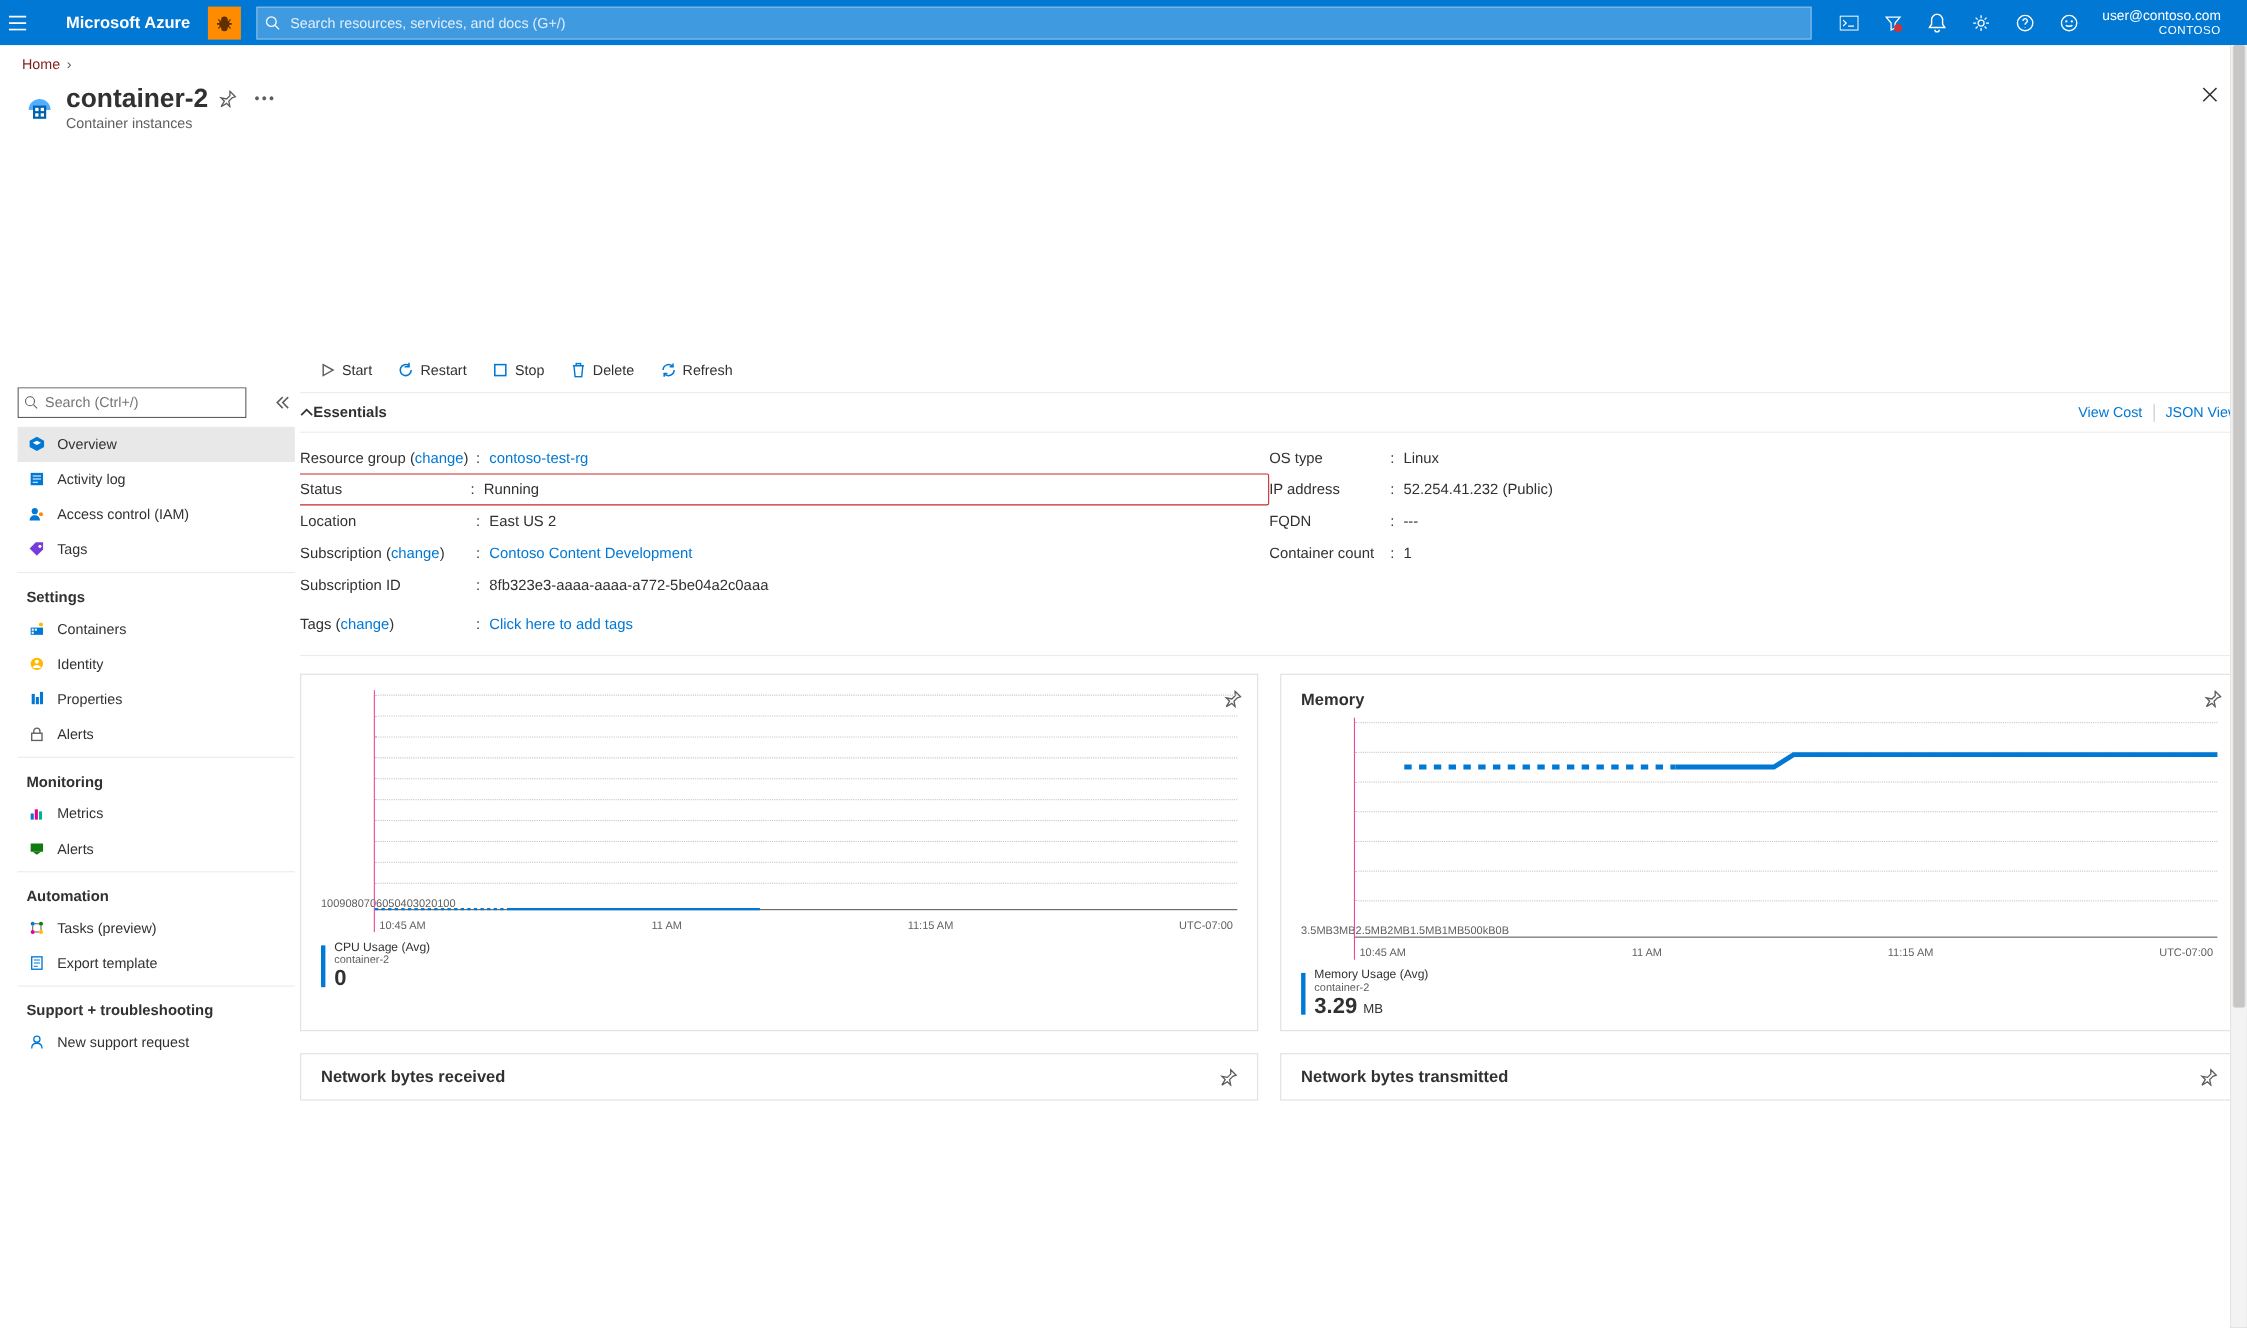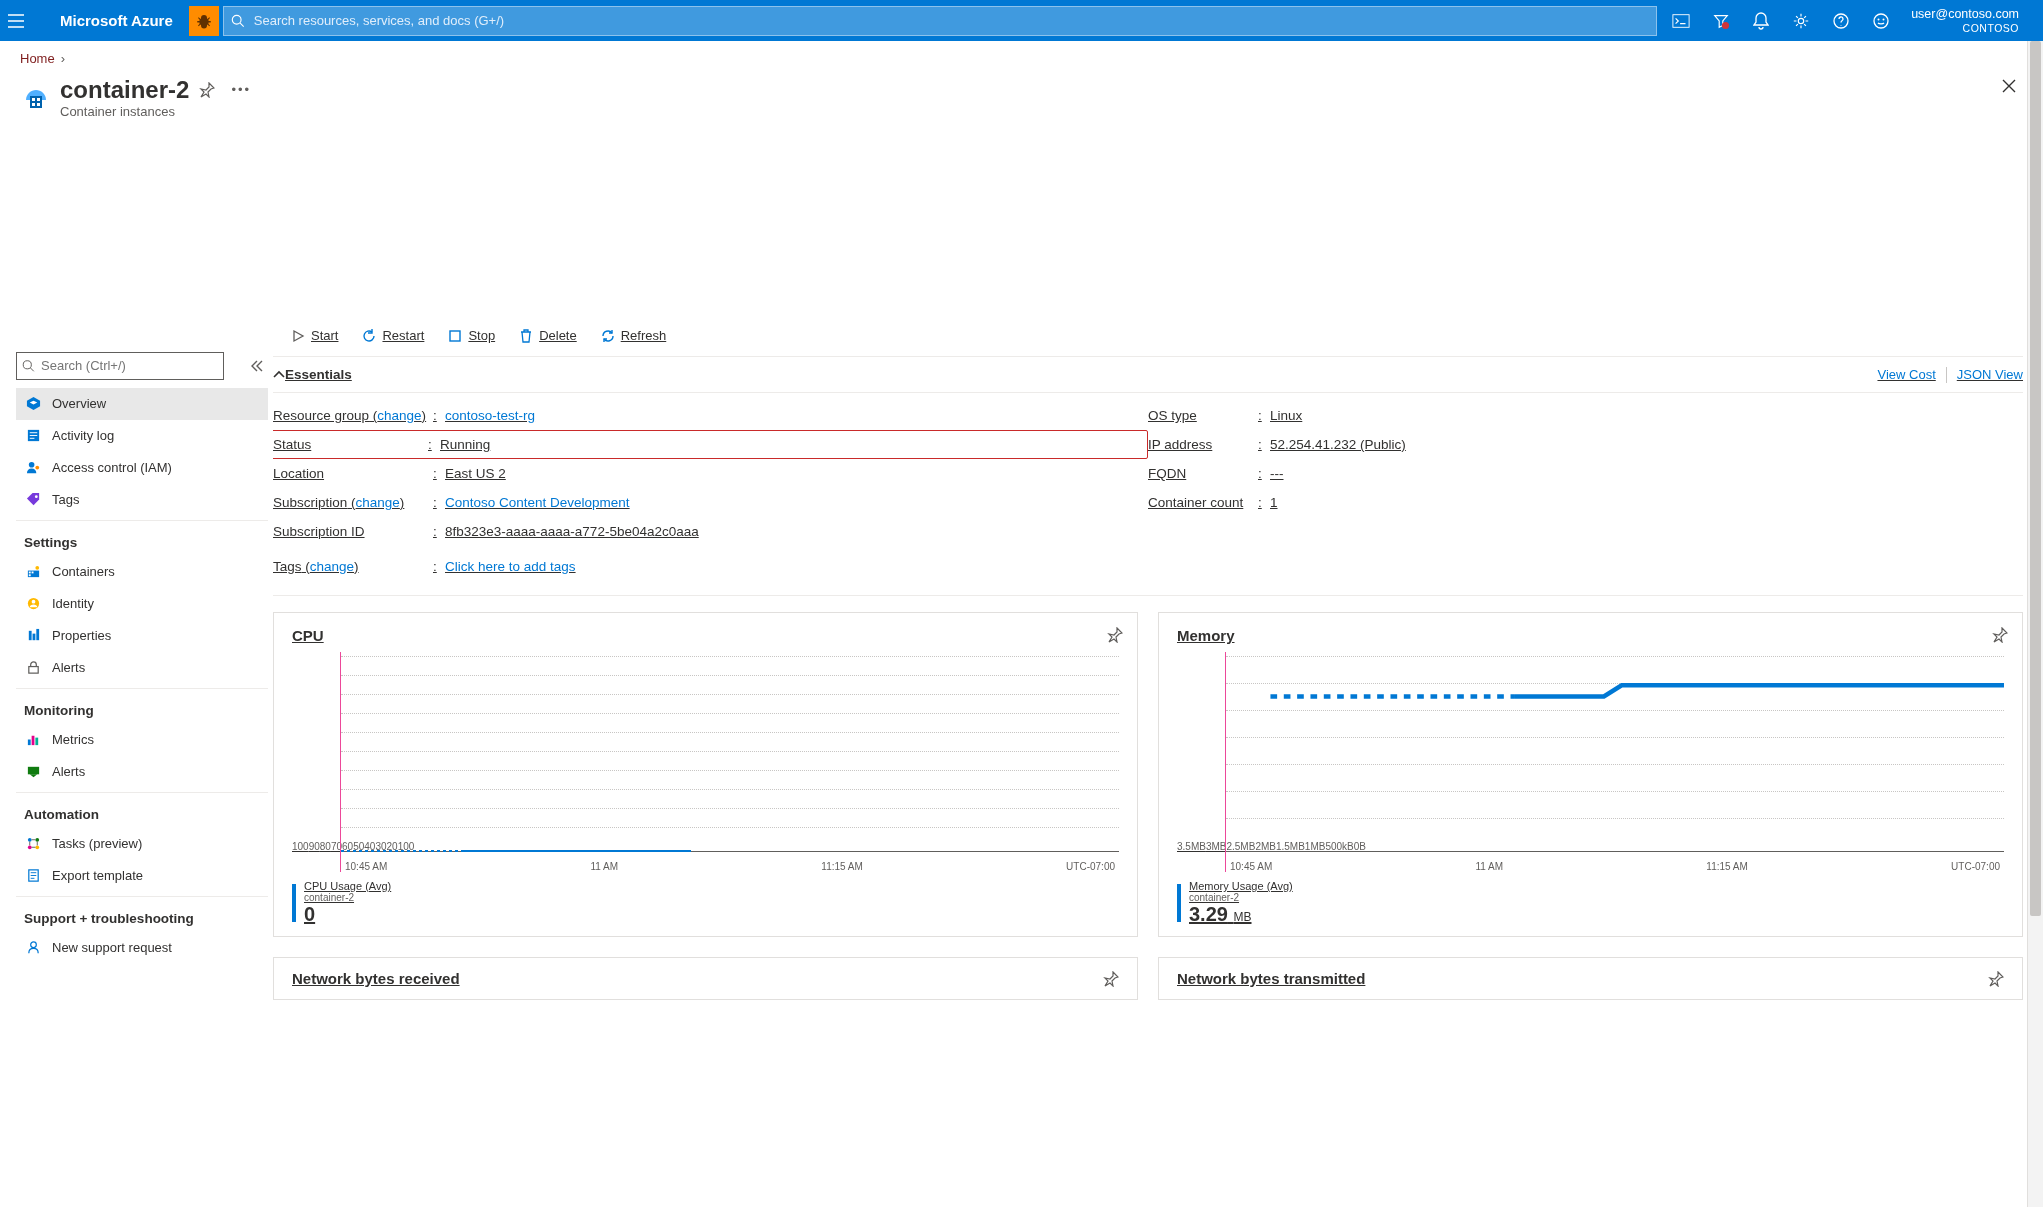--- a/index.html
+++ b/index.html
@@ -3,21 +3,21 @@
 <meta charset="utf-8">
 <style>
   * { box-sizing: border-box; margin: 0; padding: 0; }
   body { font-family: "Segoe UI", Arial, sans-serif; font-size: 13px; color: #323130; background: #fff; overflow: hidden; }
 
   
   .topbar { height: 41px; background: #0078d4; display: flex; align-items: center; color: #fff; padding: 0 8px; }
   .topbar .hamburger { width: 40px; text-align: center; cursor: pointer; }
   .topbar .brand { font-size: 15px; font-weight: 600; padding: 0 12px; white-space: nowrap; }
   .topbar .bug-badge { width: 30px; height: 30px; background: #ff8c00; display: flex; align-items: center; justify-content: center; margin-left: 4px; }
-  .topbar .search { flex: 1; margin: 0 4px; position: relative; }
+  .topbar .search { flex: 1; margin: 0 14px; position: relative; }
   .topbar .search input { width: 100%; height: 30px; background: rgba(255,255,255,0.25); border: 1px solid rgba(255,255,255,0.4); color: #fff; padding: 0 10px 0 30px; font-size: 13px; }
   .topbar .search input::placeholder { color: #e0eefb; }
   .topbar .search .search-icon { position: absolute; left: 8px; top: 50%; transform: translateY(-50%); }
   .topbar .top-icons { display: flex; align-items: center; }
   .topbar .top-icons > div { width: 40px; height: 41px; display: flex; align-items: center; justify-content: center; cursor: pointer; }
   .topbar .account { padding: 0 16px 0 10px; text-align: right; line-height: 1.2; }
   .topbar .account .email { font-size: 12.5px; }
   .topbar .account .tenant { font-size: 10.5px; letter-spacing: 0.5px; }
 
   
@@ -43,21 +43,21 @@
   .side-search .wrap { position: relative; flex: 1; }
   .side-search .wrap .si { position: absolute; left: 6px; top: 50%; transform: translateY(-50%); color: #605e5c; }
   .side-search .collapse { cursor: pointer; padding: 4px; color: #605e5c; }
   .side-item { display: flex; align-items: center; height: 32px; padding: 0 8px; cursor: pointer; font-size: 13px; }
   .side-item.selected { background: #e8e8e8; font-weight: 400; }
   .side-item .icon { width: 18px; margin-right: 10px; display: flex; align-items: center; justify-content: center; }
   .side-heading { font-weight: 600; padding: 14px 8px 6px; font-size: 13.5px; border-top: 1px solid #edebe9; margin-top: 4px; }
   .side-heading:first-of-type { border-top: none; margin-top: 0; }
 
   
-  .content { flex: 1; padding: 0 20px 20px 0; overflow-y: auto; border-left: 1px solid #fff; text-decoration: underline; }
+  .content { flex: 1; padding: 0 8px 20px 0; overflow-y: auto; border-left: 1px solid #fff; }
   .toolbar { display: flex; align-items: center; height: 42px; border-bottom: 1px solid #edebe9; padding-left: 6px; }
   .toolbar .tbtn { display: flex; align-items: center; padding: 0 12px; height: 42px; cursor: pointer; font-size: 13px; color: #323130; gap: 6px; }
   .toolbar .tic { color: #0078d4; }
   .toolbar .tic.gray { color: #605e5c; }
 
   .essentials-bar { display: flex; align-items: center; height: 36px; border-bottom: 1px solid #edebe9; }
   .essentials-bar .toggle { display: flex; align-items: center; gap: 0; cursor: pointer; font-weight: 600; font-size: 13.5px; }
   .essentials-bar .right-links { margin-left: auto; display: flex; gap: 10px; align-items: center; font-size: 13px; }
   .essentials-bar .right-links a { color: #0078d4; text-decoration: none; }
   .essentials-bar .divider { width: 1px; height: 16px; background: #c8c6c4; }
@@ -472,21 +472,20 @@
           <span class="lab" style="width:110px">Container count</span>
           <span class="colon">:</span>
           <span class="val">1</span>
         </div>
       </div>
     </div>
 
     <div class="charts-row">
 
       <div class="chart-card">
-        <h3>CPU</h3>
         <div class="pin-c">
             <svg width="16" height="16" viewBox="0 0 16 16">
               <path d="M10 1l5 5-3 1-3 3 1 5-3-3-5 3 3-5-3-3 5 1 3-3z" fill="none" stroke="#605e5c" stroke-width="1.2"></path>
             </svg>
           </div>
         <div class="chart-area">
           <div class="y-axis">
             <span>100</span>
               <span>90</span>
               <span>80</span>

